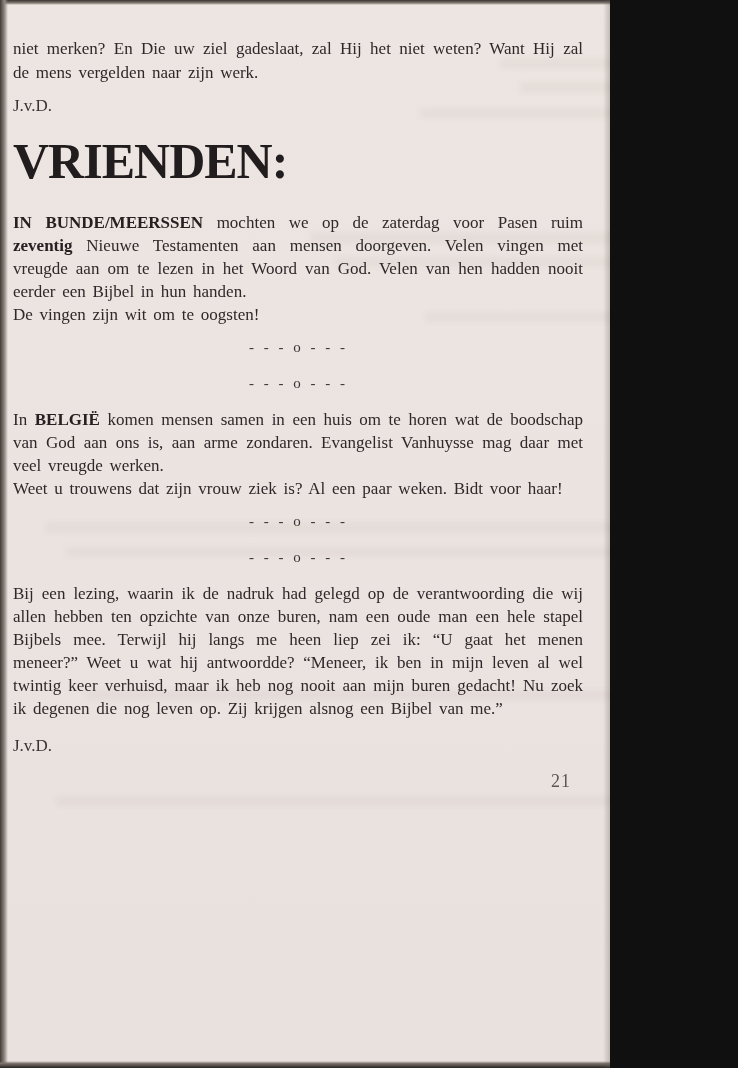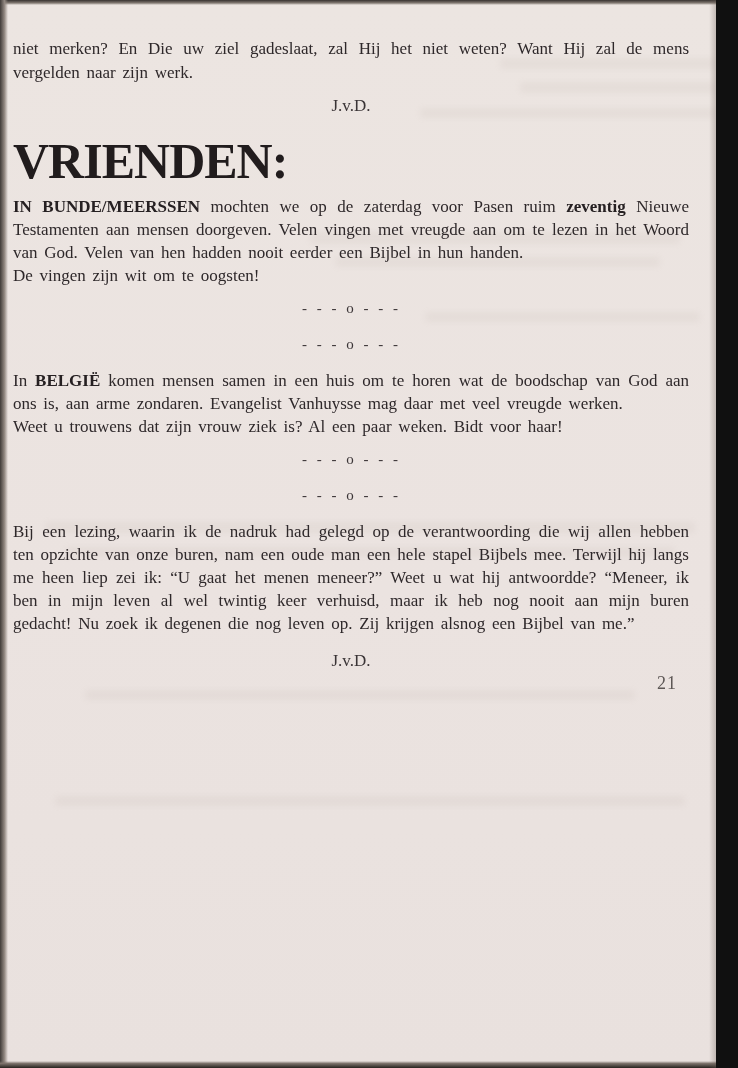--- a/index.html
+++ b/index.html
@@ -3,21 +3,21 @@
 <meta charset="utf-8">
 <style>
   html, body { margin: 0; padding: 0; }
   body {
     width: 738px; height: 1068px; overflow: hidden;
     background: #101010;
     font-family: "Liberation Serif", serif;
   }
   .page {
     position: relative;
-    width: 716px; height: 1068px;
+    width: 610px; height: 1068px;
     background: linear-gradient(180deg, #ece5e1 0%, #ebe3e0 55%, #e9e1de 100%);
     overflow: hidden;
   }
   
   .edge { position: absolute; z-index: 3; pointer-events: none; }
   .edge-top    { top: 0; left: 0; right: 0; height: 5px;
                  background: linear-gradient(180deg, #37322f 0%, #837a73 60%, rgba(131,122,115,0) 100%); }
   .edge-left   { top: 0; left: 0; bottom: 0; width: 8px;
                  background: linear-gradient(90deg, #403b38 0%, #918780 55%, rgba(145,135,128,0) 100%); }
   .edge-bottom { bottom: 0; left: 0; right: 0; height: 7px;
@@ -38,42 +38,42 @@
     font-size: 17px; line-height: 24px;
     text-align: justify; word-spacing: 2.5px;
   }
   .appeal {
     margin-top: 15px;
     font-weight: bold; font-size: 18.5px; line-height: 23px;
     color: #272123; letter-spacing: 0.2px; word-spacing: 1.5px;
   }
   .sig {
     margin-top: 11px;
-    text-align: center; font-size: 17px; color: #3a3436;
+    text-align: left; font-size: 17px; color: #3a3436;
   }
   .heading {
     margin: 25px 0 0 0;
     font-size: 50px; line-height: 40px; font-weight: bold;
     letter-spacing: -1px; color: #211c1d;
   }
-  .article { margin-top: 14px; }
+  .article { margin-top: 30px; }
   .article p.para {
     margin: 0;
     font-size: 17px; line-height: 23px;
     text-align: justify; word-spacing: 2.5px;
   }
   .article p.para b { font-weight: bold; color: #262022; }
   .article .separator {
     margin: 10px 0 13px 0;
     text-align: center; font-size: 15px; line-height: 23px;
     letter-spacing: 2px; color: #3c3638; word-spacing: 2px;
   }
   .sig-bottom { margin-top: 16px; }
   .pagenum {
-    margin-top: 2px; padding-right: 12px;
+    margin-top: 15px; padding-right: 12px;
     text-align: right; font-size: 18px; letter-spacing: 1px;
     color: #5d5755;
   }
 </style>
 </head>
 <body>
 
 <div class="page">
 
   <div class="ghosts">

